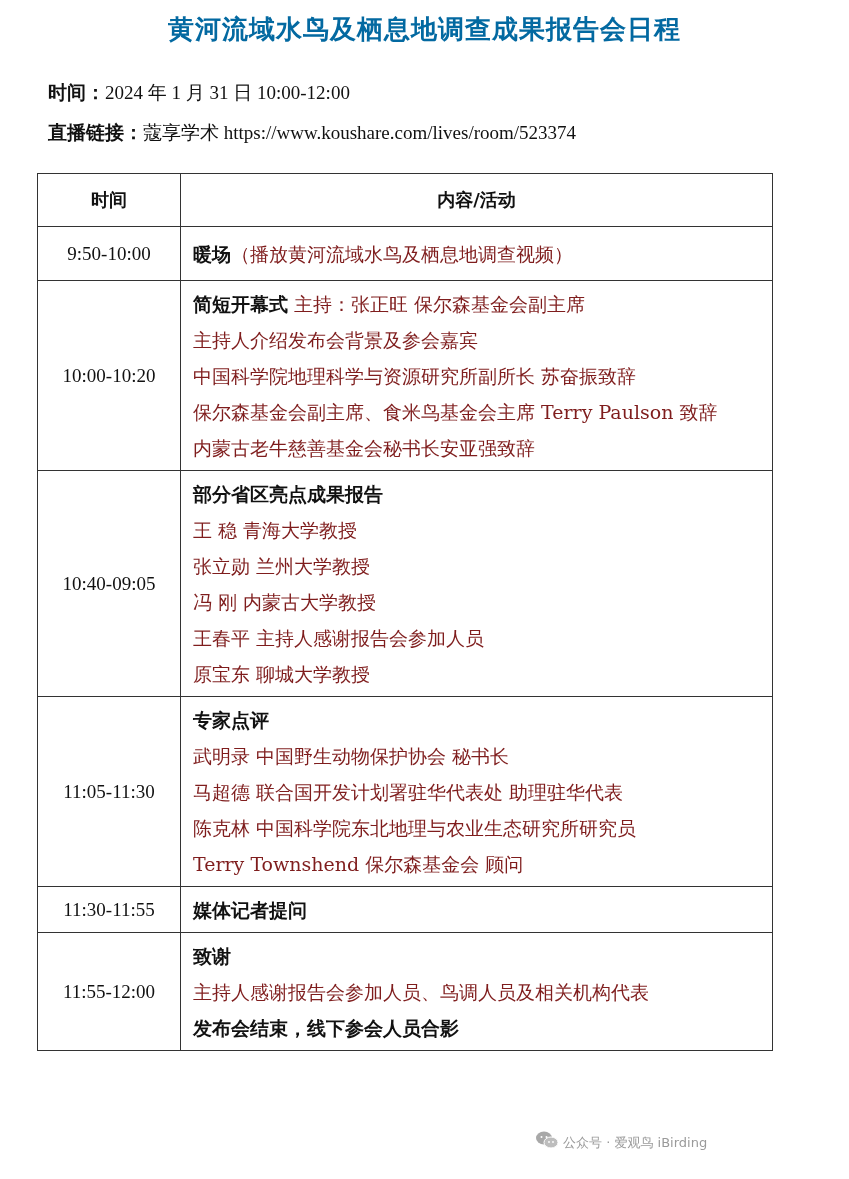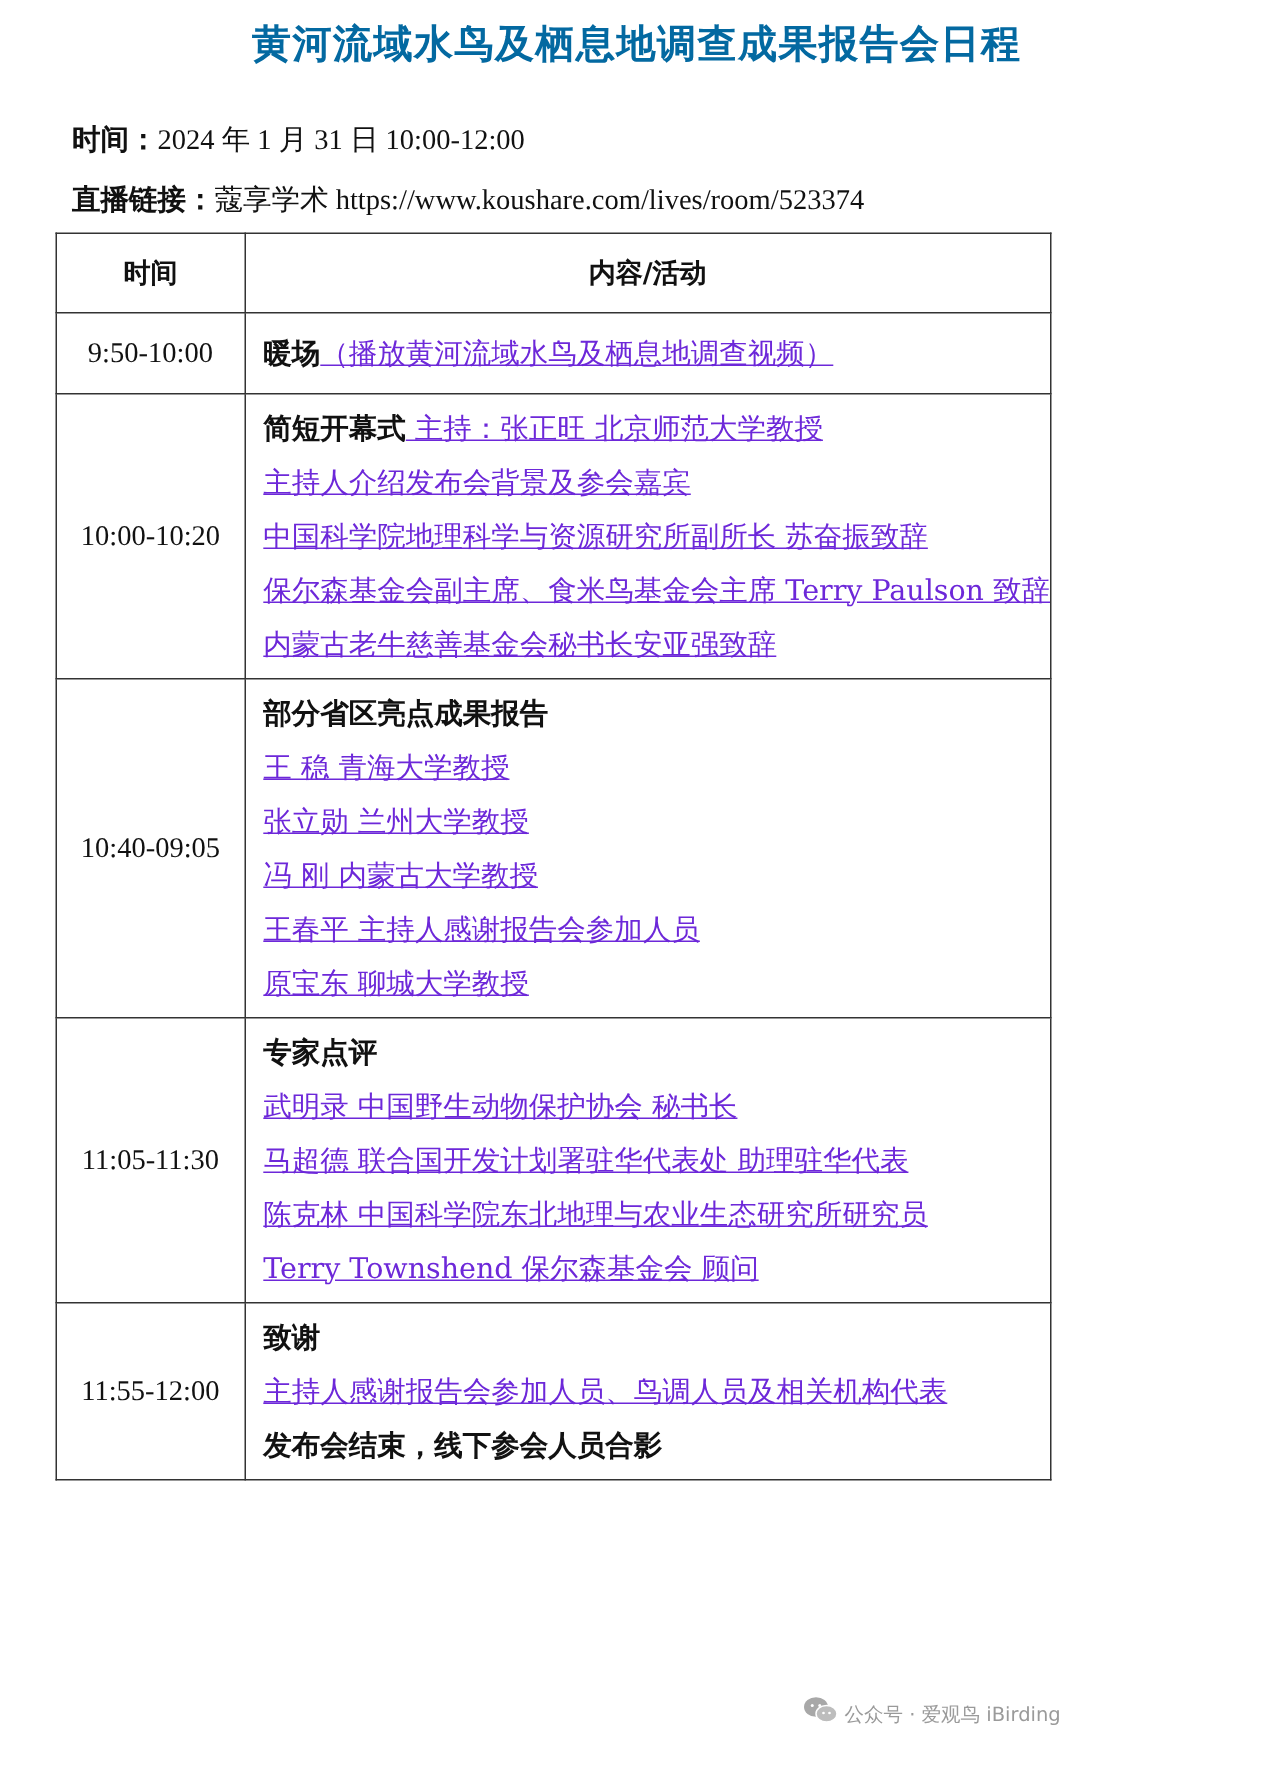--- a/index.html
+++ b/index.html
@@ -5,29 +5,29 @@
   html, body { margin:0; padding:0; background:#ffffff; }
   body { width:849px; height:1179px; position:relative; overflow:hidden;
          font-family:"DejaVu Serif","Liberation Serif",serif; color:#111; }
   .title { position:absolute; left:0; top:12px; width:849px; text-align:center;
            font-size:26px; font-weight:bold; letter-spacing:1px; color:#0369a1; }
   .meta { position:absolute; left:48px; font-size:19px; white-space:nowrap; }
   .meta .k { font-weight:bold; font-family:"DejaVu Sans","Liberation Sans",sans-serif; }
   .meta .v { font-family:"Liberation Serif","DejaVu Serif",serif; }
   #meta-time { top:80px; }
   #meta-link { top:120px; }
-  table { position:absolute; left:37px; top:155px; width:664px; border-collapse:collapse; }
+  table { position:absolute; left:37px; top:173px; width:736px; border-collapse:collapse; }
   td { border:1.5px solid #333; padding:0; vertical-align:middle; }
   td.time { width:142px; text-align:center; font-size:19px;
             font-family:"Liberation Serif","DejaVu Serif",serif; }
   td.content { padding-left:12px; font-size:19px; }
   tr.hdr td { height:52px; font-weight:bold; font-family:"DejaVu Sans","Liberation Sans",sans-serif; font-size:18px; text-align:center; }
   .line { height:36px; line-height:36px; white-space:nowrap; }
   .b { font-weight:bold; font-family:"DejaVu Sans","Liberation Sans",sans-serif; }
-  .n { font-family:"DejaVu Serif","Liberation Serif",serif; color:#6d28d9;text-decoration:underline; }
+  .n { font-family:"DejaVu Serif","Liberation Serif",serif; color:#7f1d1d; }
   .watermark { position:absolute; left:535px; top:1130px; font-size:13px; color:#9a9a9a;
                font-family:"DejaVu Sans","Liberation Sans",sans-serif; white-space:nowrap; }
   .wm-icon { display:inline-block; width:24px; height:20px; vertical-align:-3px; margin-right:4px; }
 </style>
 </head>
 <body>
 
 <div class="title">黄河流域水鸟及栖息地调查成果报告会日程</div>
 
 <div class="meta" id="meta-time">
@@ -45,21 +45,21 @@
     </tr>
       <tr style="height: 54px;">
         <td class="time">9:50-10:00</td>
         <td class="content">
           <div class="line"><span class="b">暖场</span><span class="n">（播放黄河流域水鸟及栖息地调查视频）</span></div>
         </td>
       </tr>
       <tr style="height: 190px;">
         <td class="time">10:00-10:20</td>
         <td class="content">
-          <div class="line"><span class="b">简短开幕式</span><span class="n"> 主持：张正旺  北京师范大学教授</span></div>
+          <div class="line"><span class="b">简短开幕式</span><span class="n"> 主持：张正旺  保尔森基金会副主席</span></div>
           <div class="line"><span class="b"></span><span class="n">主持人介绍发布会背景及参会嘉宾</span></div>
           <div class="line"><span class="b"></span><span class="n">中国科学院地理科学与资源研究所副所长    苏奋振致辞</span></div>
           <div class="line"><span class="b"></span><span class="n">保尔森基金会副主席、食米鸟基金会主席 Terry Paulson 致辞</span></div>
           <div class="line"><span class="b"></span><span class="n">内蒙古老牛慈善基金会秘书长安亚强致辞</span></div>
         </td>
       </tr>
       <tr style="height: 226px;">
         <td class="time">10:40-09:05</td>
         <td class="content">
           <div class="line"><span class="b">部分省区亮点成果报告</span><span class="n"></span></div>
@@ -73,20 +73,26 @@
       <tr style="height: 190px;">
         <td class="time">11:05-11:30</td>
         <td class="content">
           <div class="line"><span class="b">专家点评</span><span class="n"></span></div>
           <div class="line"><span class="b"></span><span class="n">武明录  中国野生动物保护协会  秘书长</span></div>
           <div class="line"><span class="b"></span><span class="n">马超德  联合国开发计划署驻华代表处  助理驻华代表</span></div>
           <div class="line"><span class="b"></span><span class="n">陈克林  中国科学院东北地理与农业生态研究所研究员</span></div>
           <div class="line"><span class="b"></span><span class="n">Terry Townshend  保尔森基金会  顾问</span></div>
         </td>
       </tr>
+      <tr style="height: 46px;">
+        <td class="time">11:30-11:55</td>
+        <td class="content">
+          <div class="line"><span class="b">媒体记者提问</span><span class="n"></span></div>
+        </td>
+      </tr>
       <tr style="height: 118px;">
         <td class="time">11:55-12:00</td>
         <td class="content">
           <div class="line"><span class="b">致谢</span><span class="n"></span></div>
           <div class="line"><span class="b"></span><span class="n">主持人感谢报告会参加人员、鸟调人员及相关机构代表</span></div>
           <div class="line"><span class="b">发布会结束，线下参会人员合影</span><span class="n"></span></div>
         </td>
       </tr>
     </tbody>
 </table>

